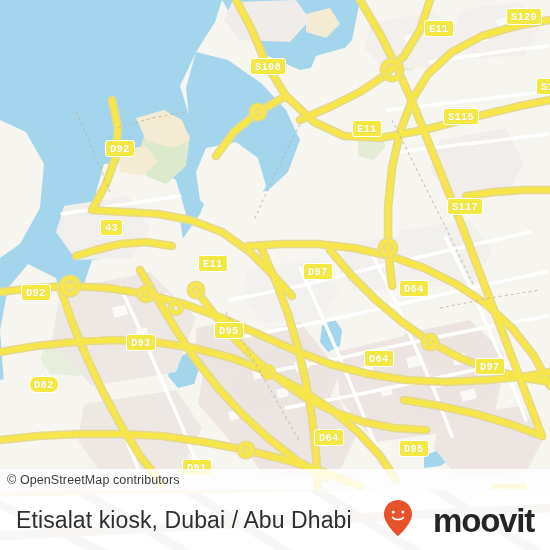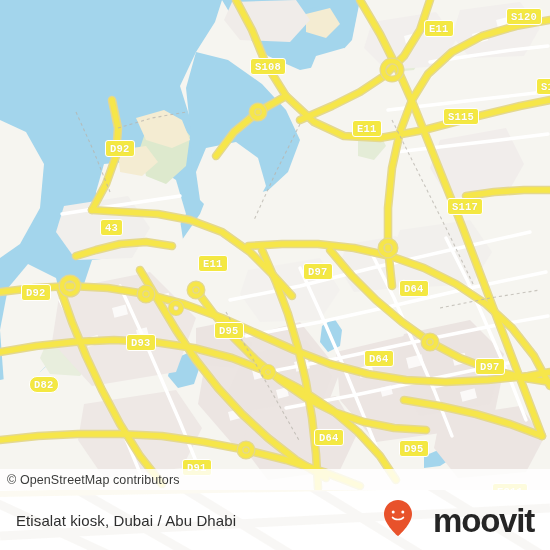--- a/index.html
+++ b/index.html
@@ -140,21 +140,21 @@
     top: 0;
     width: 550px;
     height: 60px;
     opacity: 0.55;
   }
   .footer-title {
     position: absolute;
     left: 16px;
     top: 50%;
     transform: translateY(-50%);
-    font-size: 15px;
+    font-size: 23px;
     color: #2e2e2e;
     font-family: "Liberation Sans", sans-serif;
     letter-spacing: 0.1px;
     white-space: nowrap;
   }
   .brand {
     position: absolute;
     right: 16px;
     top: 50%;
     transform: translateY(-50%);

